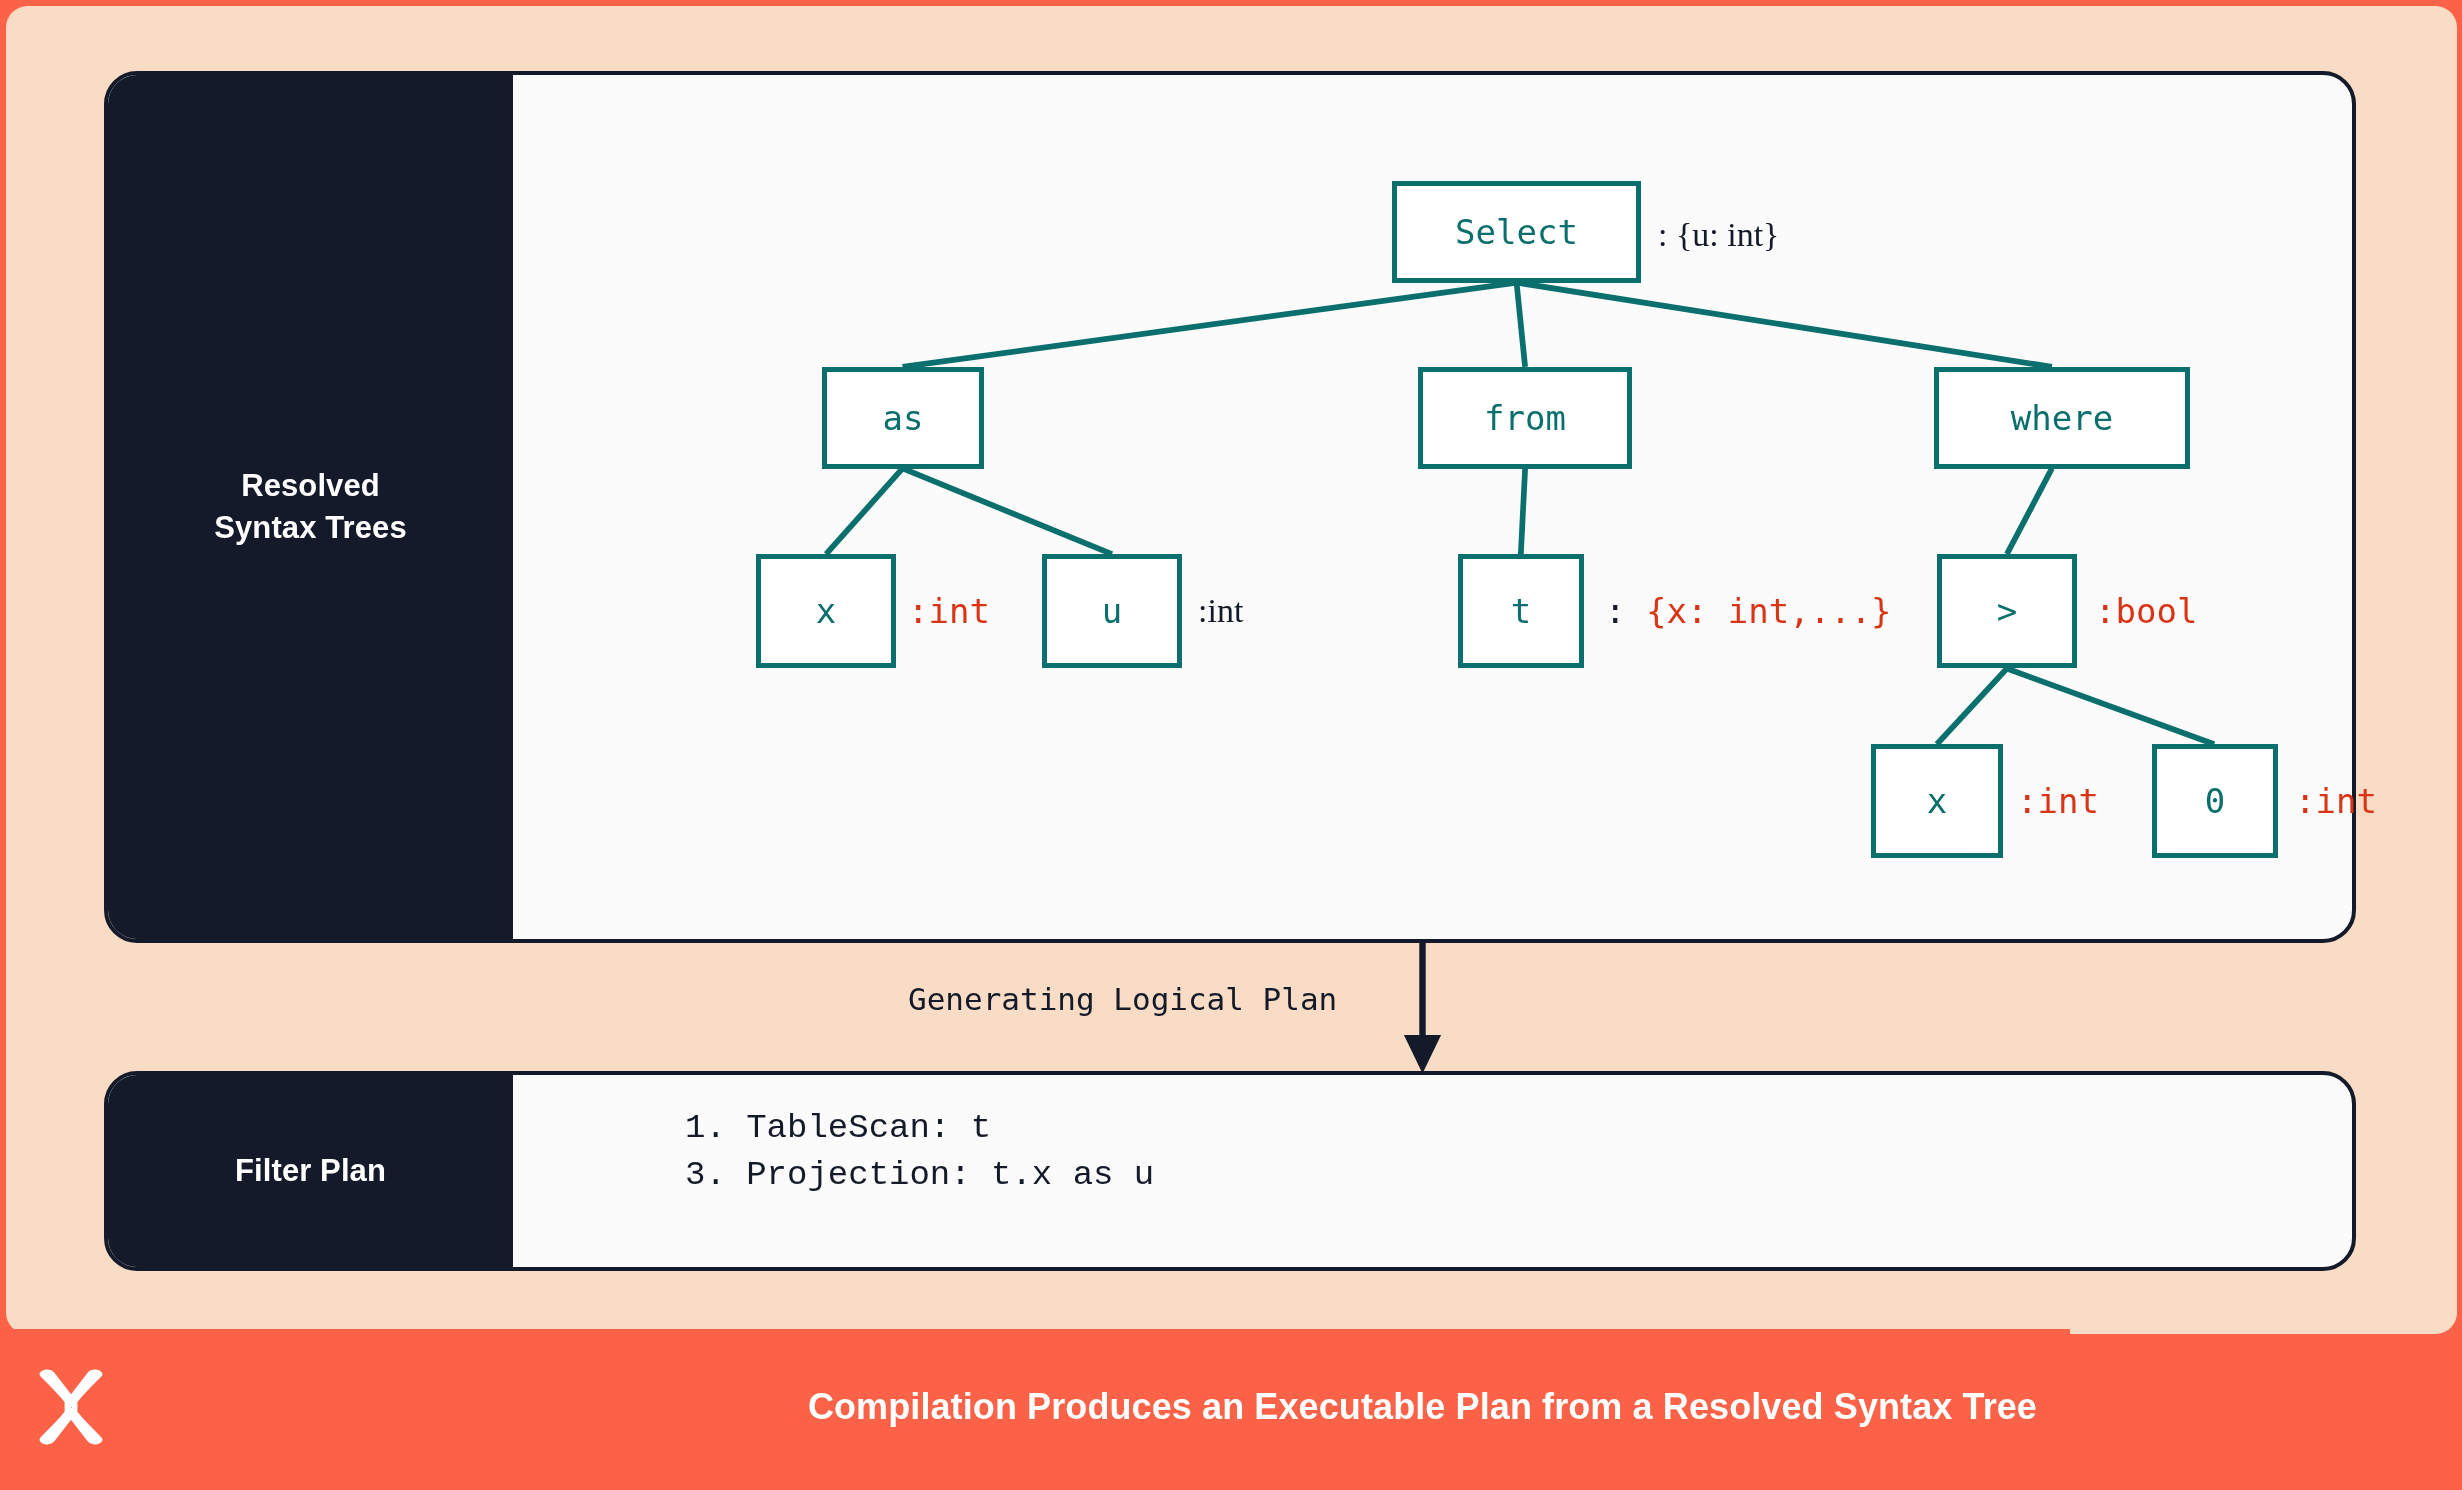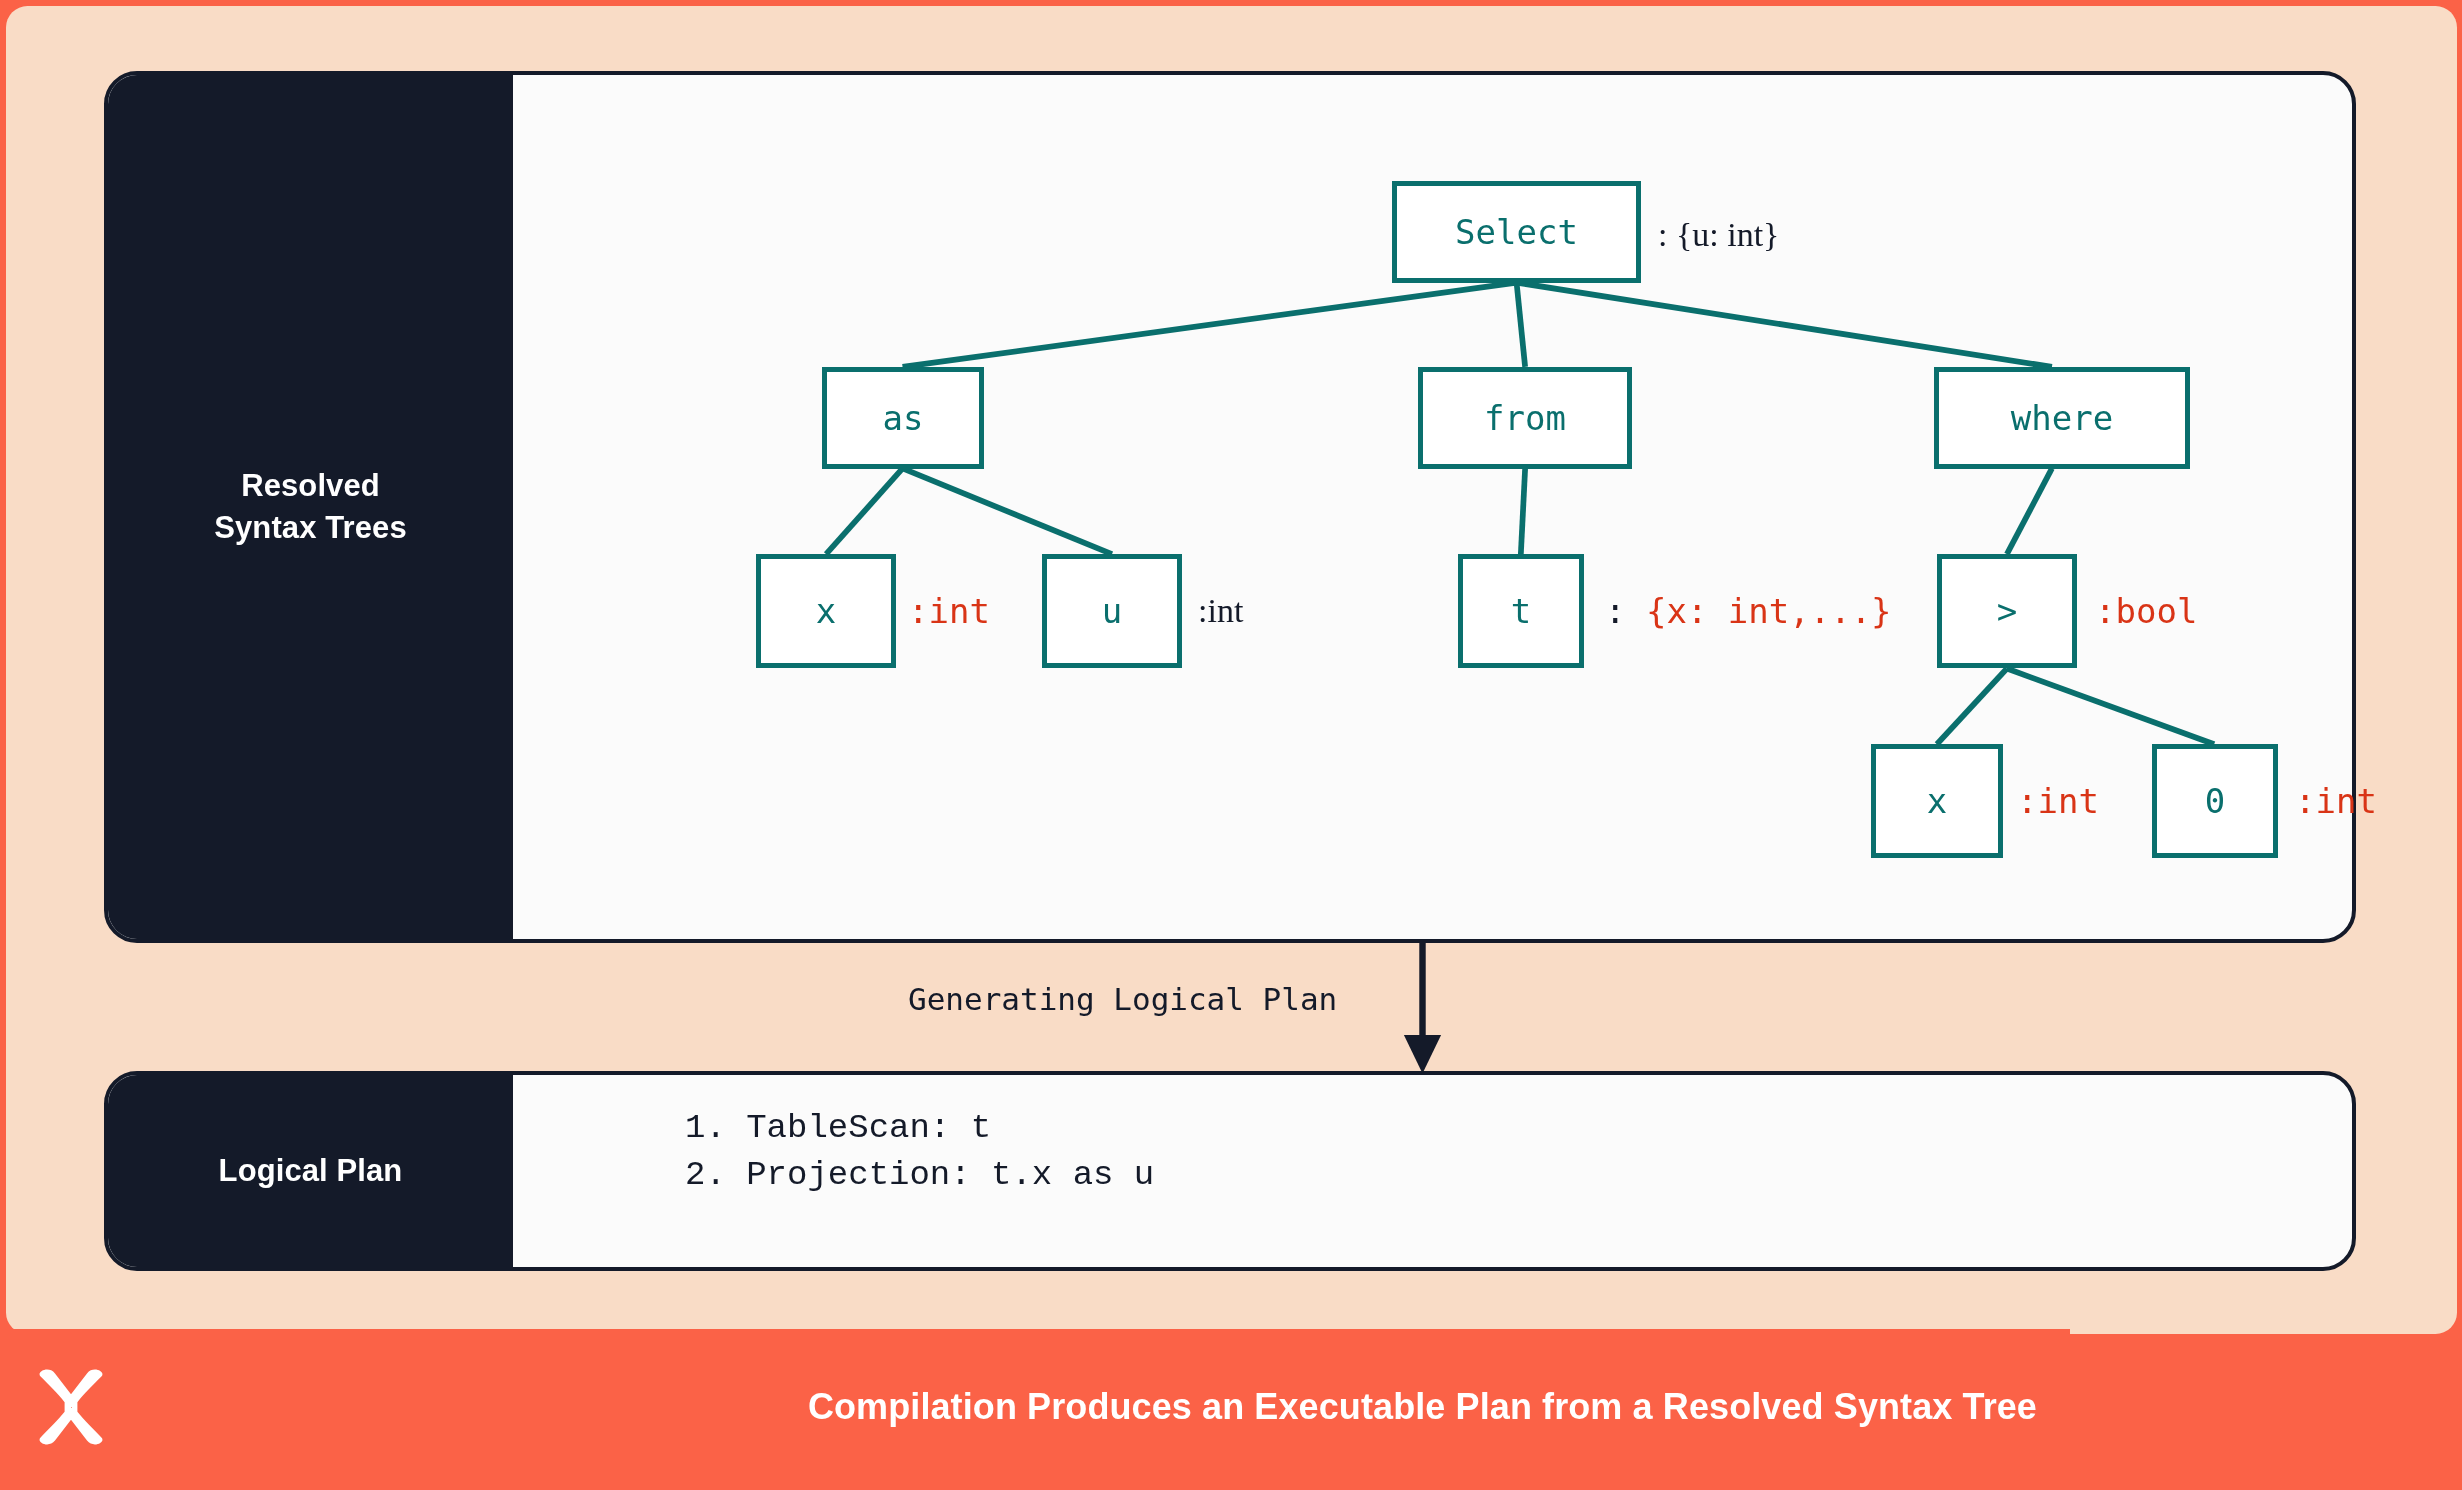--- a/index.html
+++ b/index.html
@@ -174,26 +174,26 @@
 
   <div class="flow-label" id="flow-label" style="left:908px;top:981px;">Generating Logical Plan</div>
 
   <svg style="position:absolute;left:1401px;top:942px;" width="43" height="133" viewBox="0 0 60 186">
     <line x1="30" y1="0" x2="30" y2="140" stroke="#141A29" stroke-width="9"></line>
     <polygon points="4,130 56,130 30,184" fill="#141A29"></polygon>
   </svg>
 
   <div class="panel" id="panel-bottom">
 
-    <div class="panel-label" id="label-bottom">Logical Plan</div>
+    <div class="panel-label" id="label-bottom">Filter Plan</div>
 
     <div class="plan-list" id="plan-list">
 
     <div class="plan-row">1. TableScan: t</div>
-        <div class="plan-row">2. Projection: t.x as u</div>
+        <div class="plan-row">3. Projection: t.x as u</div>
       </div>
   </div>
 
   <div class="footer">
     <svg class="footer-logo" viewBox="0 0 100 100">
       <path d="M12 12 C 6 6, 22 -2, 30 8 L 50 34 L 70 8 C 78 -2, 94 6, 88 12
                C 78 22, 66 34, 58 44 L 58 56 C 66 66, 78 78, 88 88
                C 94 94, 78 102, 70 92 L 50 66 L 30 92 C 22 102, 6 94, 12 88
                C 22 78, 34 66, 42 56 L 42 44 C 34 34, 22 22, 12 12 Z" fill="#FFFFFF"></path>
       <rect x="50" y="50" width="1" height="1" fill="#FB6247"></rect>

